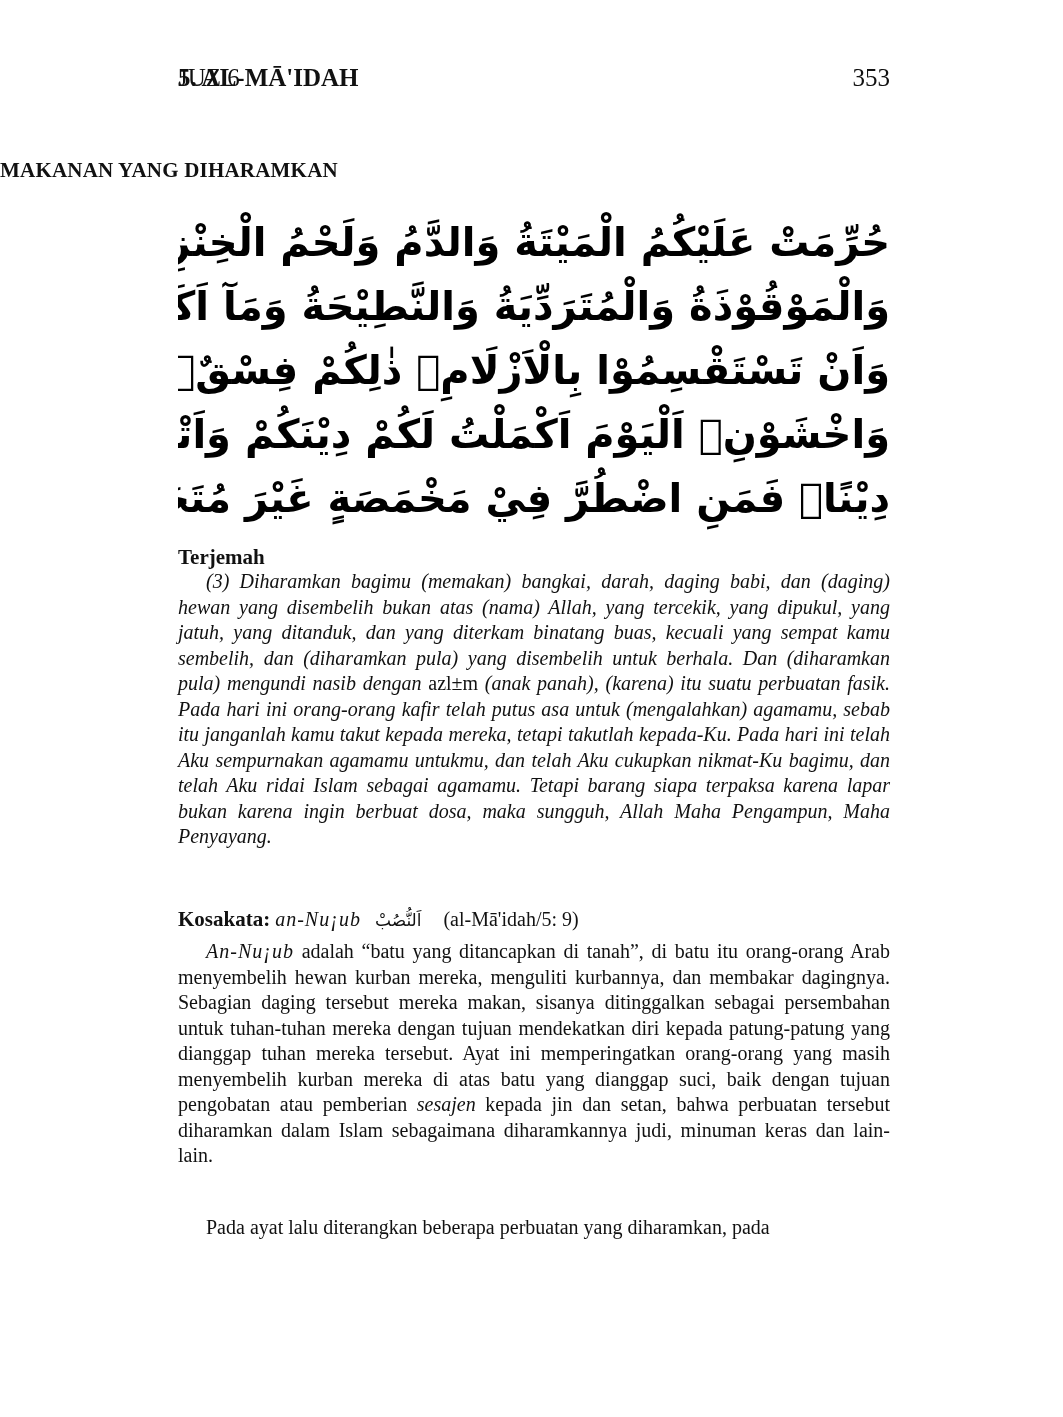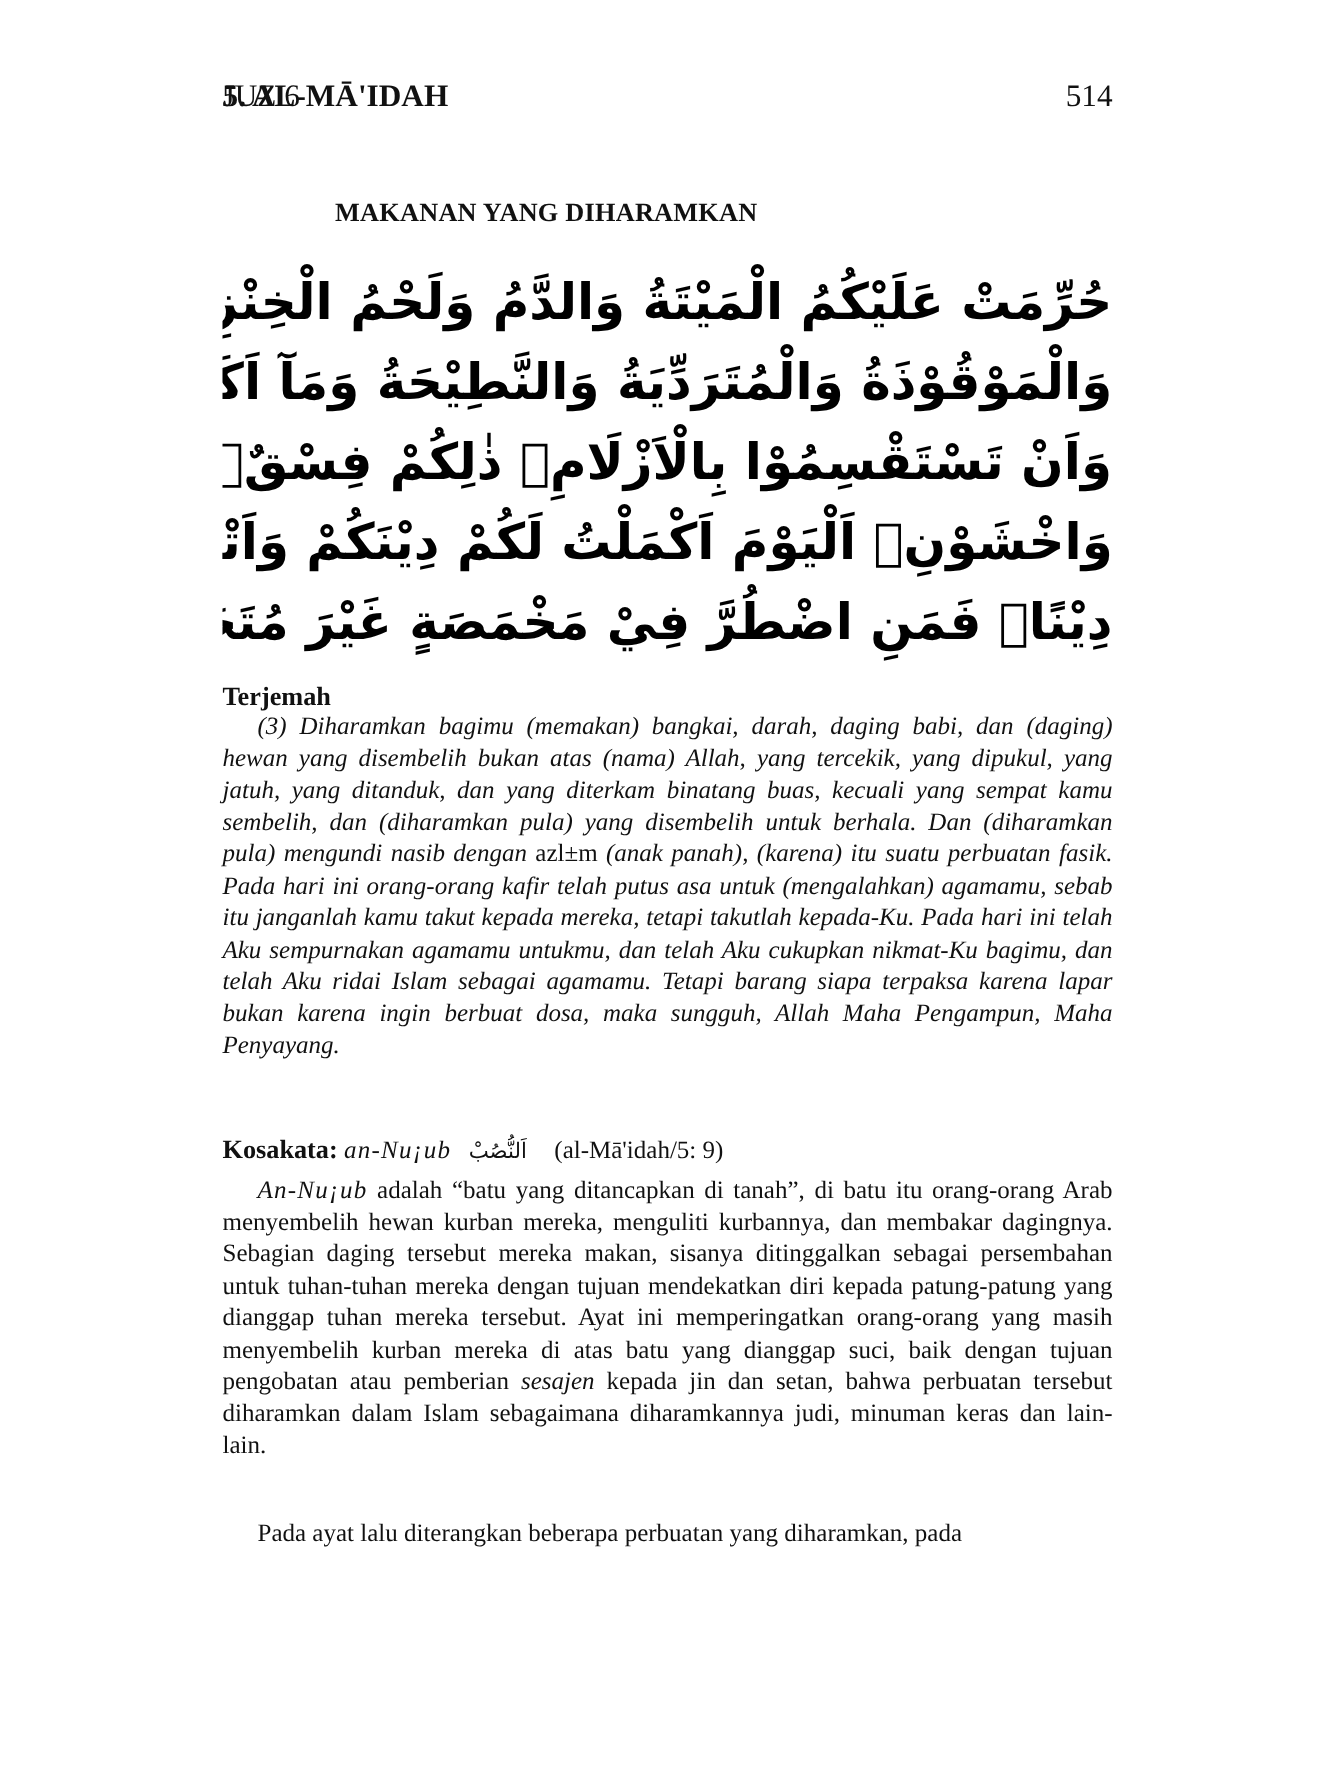--- a/index.html
+++ b/index.html
@@ -4,21 +4,21 @@
 <style>
   html, body { margin: 0; padding: 0; background: #ffffff; }
   body { width: 1063px; height: 1417px; position: relative; overflow: hidden;
          font-family: "Liberation Serif", "DejaVu Serif", serif; color: #111; }
   .page { position: absolute; left: 0; top: 0; width: 1063px; height: 1417px; }
   .running-header { position: absolute; top: 64px; left: 178px; width: 712px; height: 28px;
                     font-size: 25px; }
   .rh-left { position: absolute; left: 0; top: 0; }
   .rh-center { position: absolute; left: 0; right: 0; text-align: left; top: 0; font-weight: bold; }
   .rh-right { position: absolute; right: 0; top: 0; }
-  .title { position: absolute; top: 158px; left: 0; width: 874px; text-align: center;
+  .title { position: absolute; top: 158px; left: 0; width: 874px; text-align: left;
            font-weight: bold; font-size: 21px; letter-spacing: 0.2px; }
   .arabic { position: absolute; top: 210px; left: 178px; width: 712px;
             direction: rtl; text-align: justify; text-align-last: justify;
             font-family: "DejaVu Sans", sans-serif; font-weight: bold;
             font-size: 40px; line-height: 64px; color: #000; }
   .arabic .aline { display: block; height: 64px; overflow: hidden; white-space: nowrap;
                    text-align: justify; text-align-last: justify; }
   .section { position: absolute; left: 178px; width: 712px; }
   .sec-head { font-weight: bold; font-size: 21px; line-height: 24px; }
   .para { font-size: 20px; line-height: 25.5px; text-align: justify; text-indent: 28px; margin: 0; }
@@ -34,21 +34,21 @@
   .up { font-style: normal; }
 </style>
 </head>
 <body>
 
 <div class="page">
 
   <div class="running-header">
     <span class="rh-left">JUZ 6</span>
     <span class="rh-center">5. AL-MĀ'IDAH</span>
-    <span class="rh-right">514</span>
+    <span class="rh-right">353</span>
   </div>
 
   <div class="title">MAKANAN YANG DIHARAMKAN</div>
 
   <div class="arabic">
     <span class="aline">حُرِّمَتْ عَلَيْكُمُ الْمَيْتَةُ وَالدَّمُ وَلَحْمُ الْخِنْزِيْرِ وَمَآ اُهِلَّ لِغَيْرِ اللّٰهِ بِهٖ وَالْمُنْخَنِقَةُ</span>
     <span class="aline">وَالْمَوْقُوْذَةُ وَالْمُتَرَدِّيَةُ وَالنَّطِيْحَةُ وَمَآ اَكَلَ السَّبُعُ اِلَّا مَا ذَكَّيْتُمْۗ وَمَا ذُبِحَ عَلَى النُّصُبِ</span>
     <span class="aline">وَاَنْ تَسْتَقْسِمُوْا بِالْاَزْلَامِۗ ذٰلِكُمْ فِسْقٌۗ اَلْيَوْمَ يَىِٕسَ الَّذِيْنَ كَفَرُوْا مِنْ دِيْنِكُمْ فَلَا تَخْشَوْهُمْ</span>
     <span class="aline">وَاخْشَوْنِۗ اَلْيَوْمَ اَكْمَلْتُ لَكُمْ دِيْنَكُمْ وَاَتْمَمْتُ عَلَيْكُمْ نِعْمَتِيْ وَرَضِيْتُ لَكُمُ الْاِسْلَامَ</span>
     <span class="aline">دِيْنًاۗ فَمَنِ اضْطُرَّ فِيْ مَخْمَصَةٍ غَيْرَ مُتَجَانِفٍ لِّاِثْمٍۙ فَاِنَّ اللّٰهَ غَفُوْرٌ رَّحِيْمٌ ۝٣</span>

